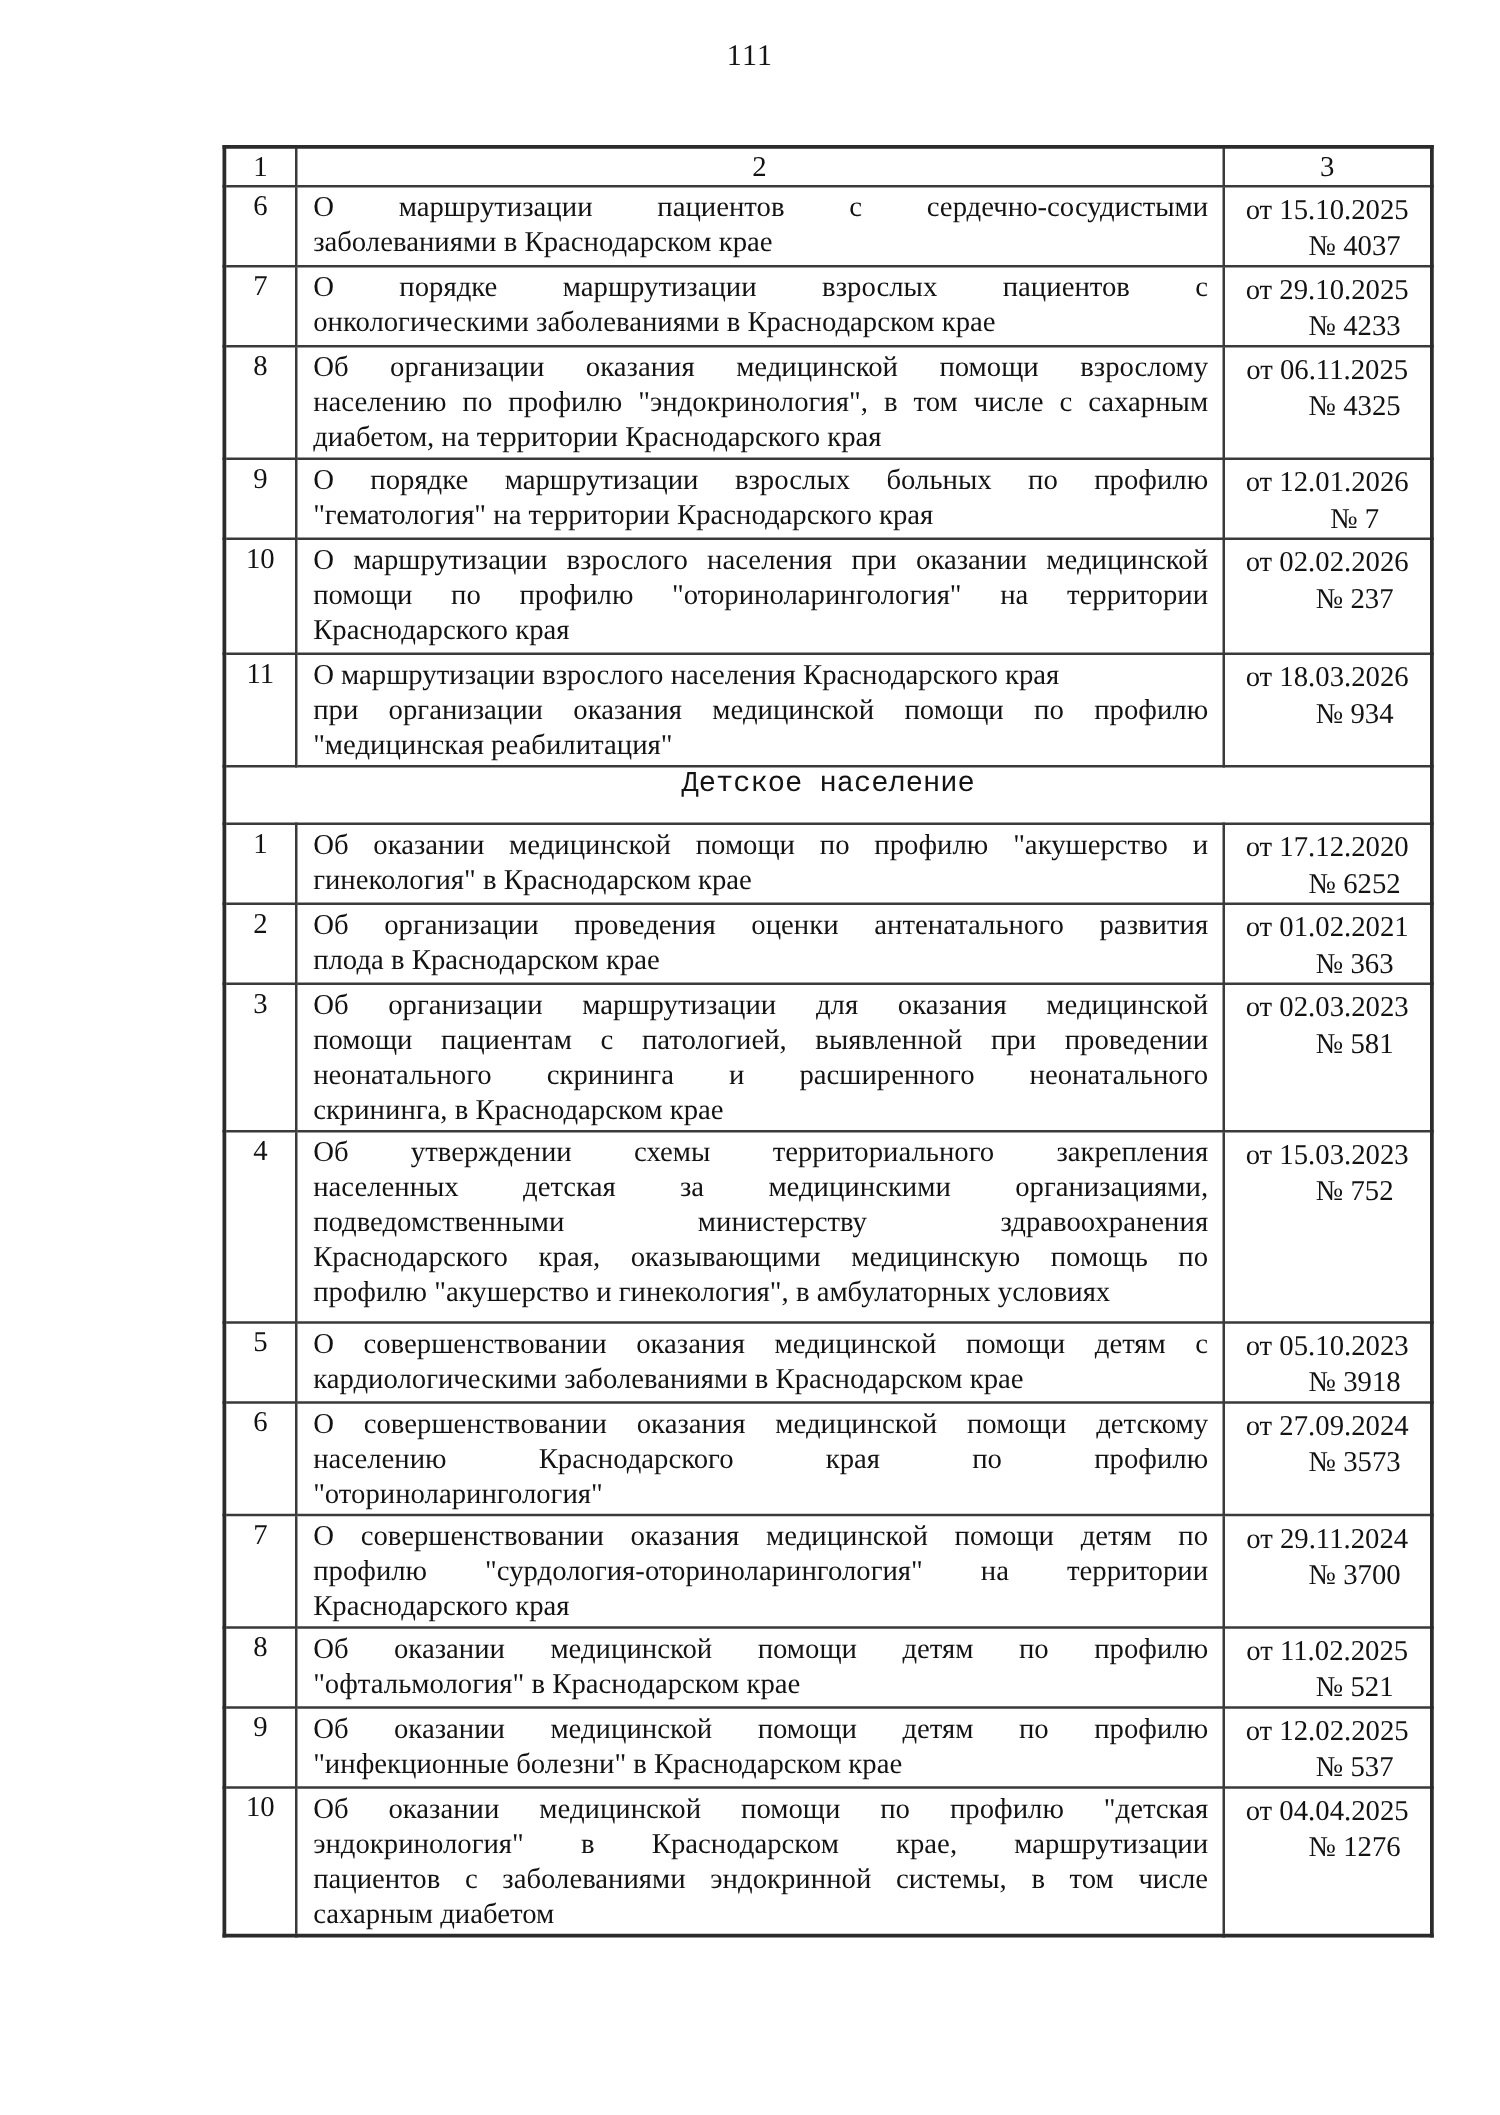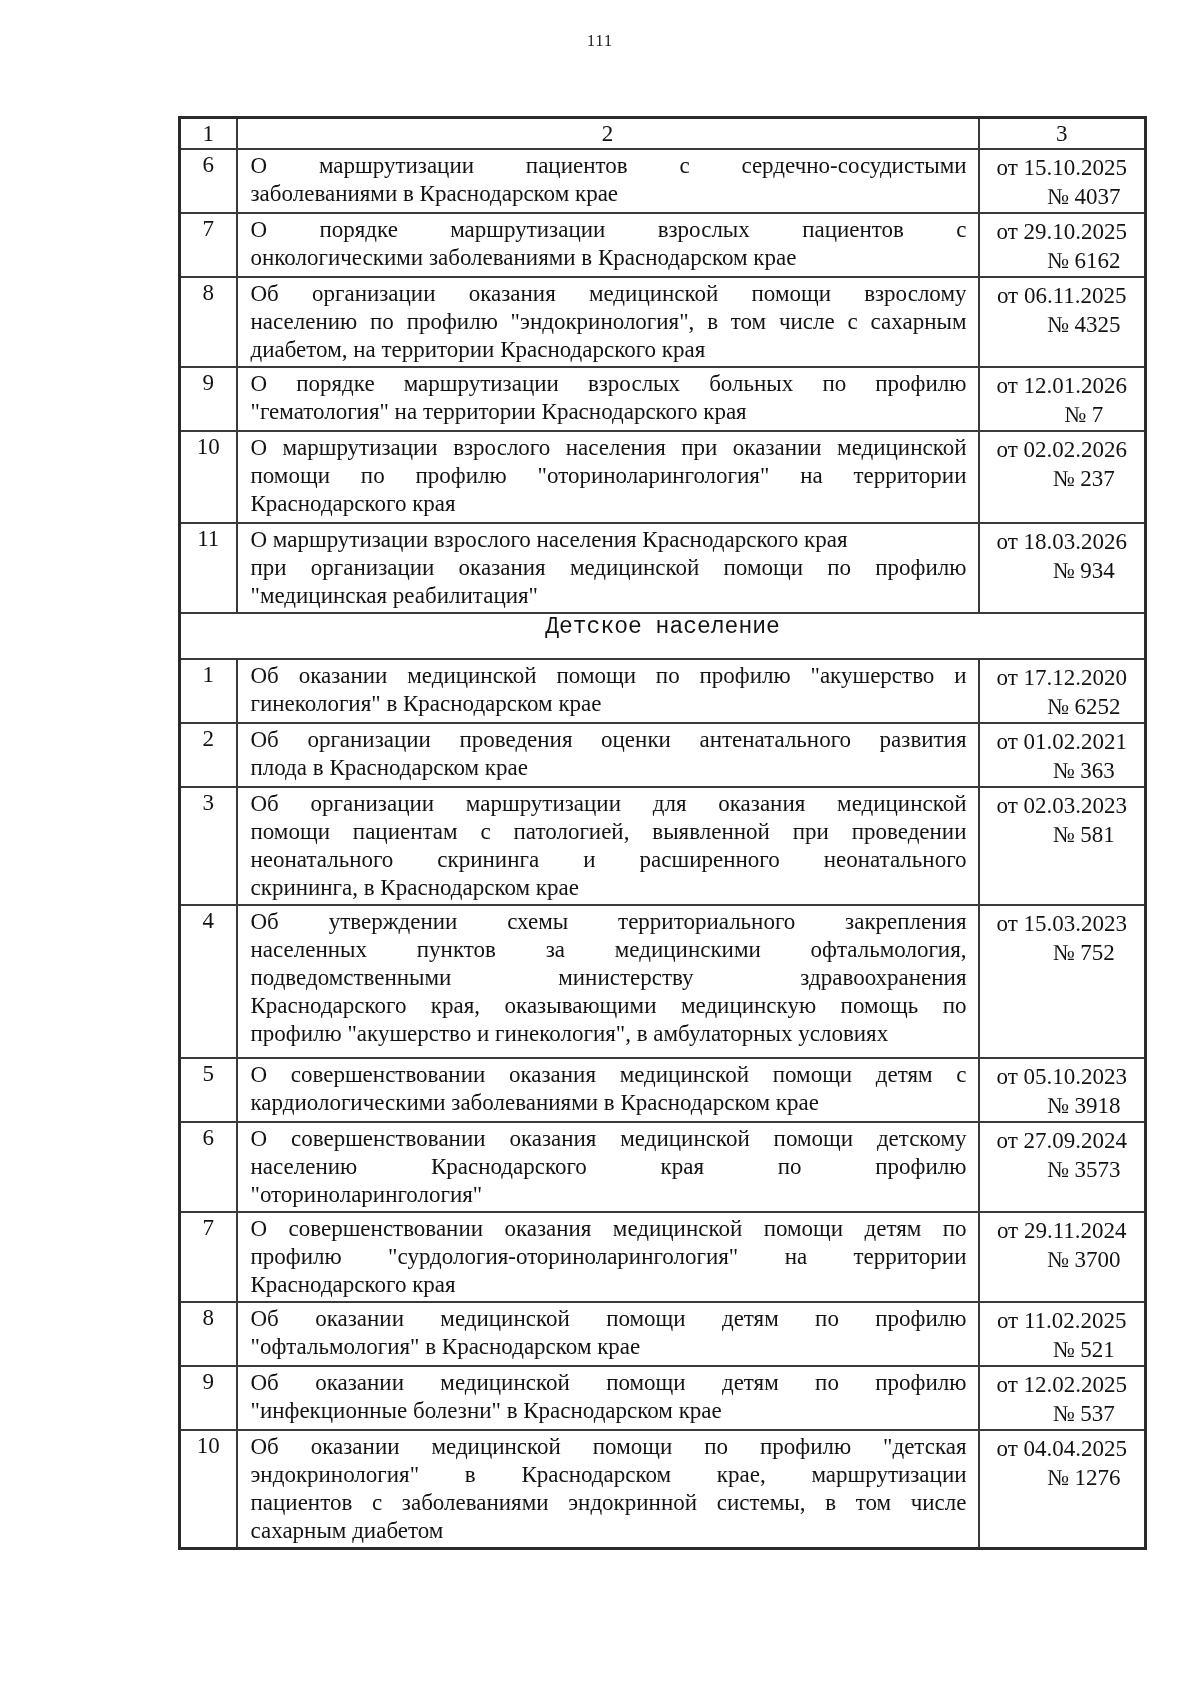--- a/index.html
+++ b/index.html
@@ -5,21 +5,21 @@
   html,body{margin:0;padding:0;}
   body{
     width:1200px;height:1692px;
     background:#ffffff;
     position:relative;
     font-family:"Liberation Serif","DejaVu Serif",serif;
     color:#111;
   }
   .page-number{
     position:absolute;top:32px;left:0;right:0;
-    text-align:center;font-size:16px;color:#151515;
+    text-align:center;font-size:24px;color:#151515;
     letter-spacing:1px;
   }
   table.doc{
     position:absolute;left:178px;top:116px;
     width:966px;
     border-collapse:collapse;table-layout:fixed;
     font-size:23px;color:#131313;
   }
   table.doc,{border:2px solid #2e2e2e;}
   table.doc td{
@@ -75,21 +75,21 @@
   </tr>
 
   <tr style="height:51px">
     <td class="c1">7</td>
     <td class="c2">
           <div class="tl">О порядке маршрутизации взрослых пациентов с</div>
           <div class="tl">онкологическими заболеваниями в Краснодарском крае</div>
         </td>
     <td class="c3">
       <div class="dt">от 29.10.2025</div>
-      <div class="dn">№ 6162</div>
+      <div class="dn">№ 4233</div>
     </td>
   </tr>
 
   <tr style="height:86px">
     <td class="c1">8</td>
     <td class="c2">
           <div class="tl">Об организации оказания медицинской помощи взрослому</div>
           <div class="tl">населению по профилю "эндокринология", в том числе с сахарным</div>
           <div class="tl">диабетом, на территории Краснодарского края</div>
         </td>
@@ -176,21 +176,21 @@
     <td class="c3">
       <div class="dt">от 02.03.2023</div>
       <div class="dn">№ 581</div>
     </td>
   </tr>
 
   <tr style="height:153px">
     <td class="c1">4</td>
     <td class="c2">
           <div class="tl">Об утверждении схемы территориального закрепления</div>
-          <div class="tl">населенных пунктов за медицинскими офтальмология,</div>
+          <div class="tl">населенных детская за медицинскими организациями,</div>
           <div class="tl">подведомственными министерству здравоохранения</div>
           <div class="tl">Краснодарского края, оказывающими медицинскую помощь по</div>
           <div class="tl">профилю "акушерство и гинекология", в амбулаторных условиях</div>
         </td>
     <td class="c3">
       <div class="dt">от 15.03.2023</div>
       <div class="dn">№ 752</div>
     </td>
   </tr>
 

